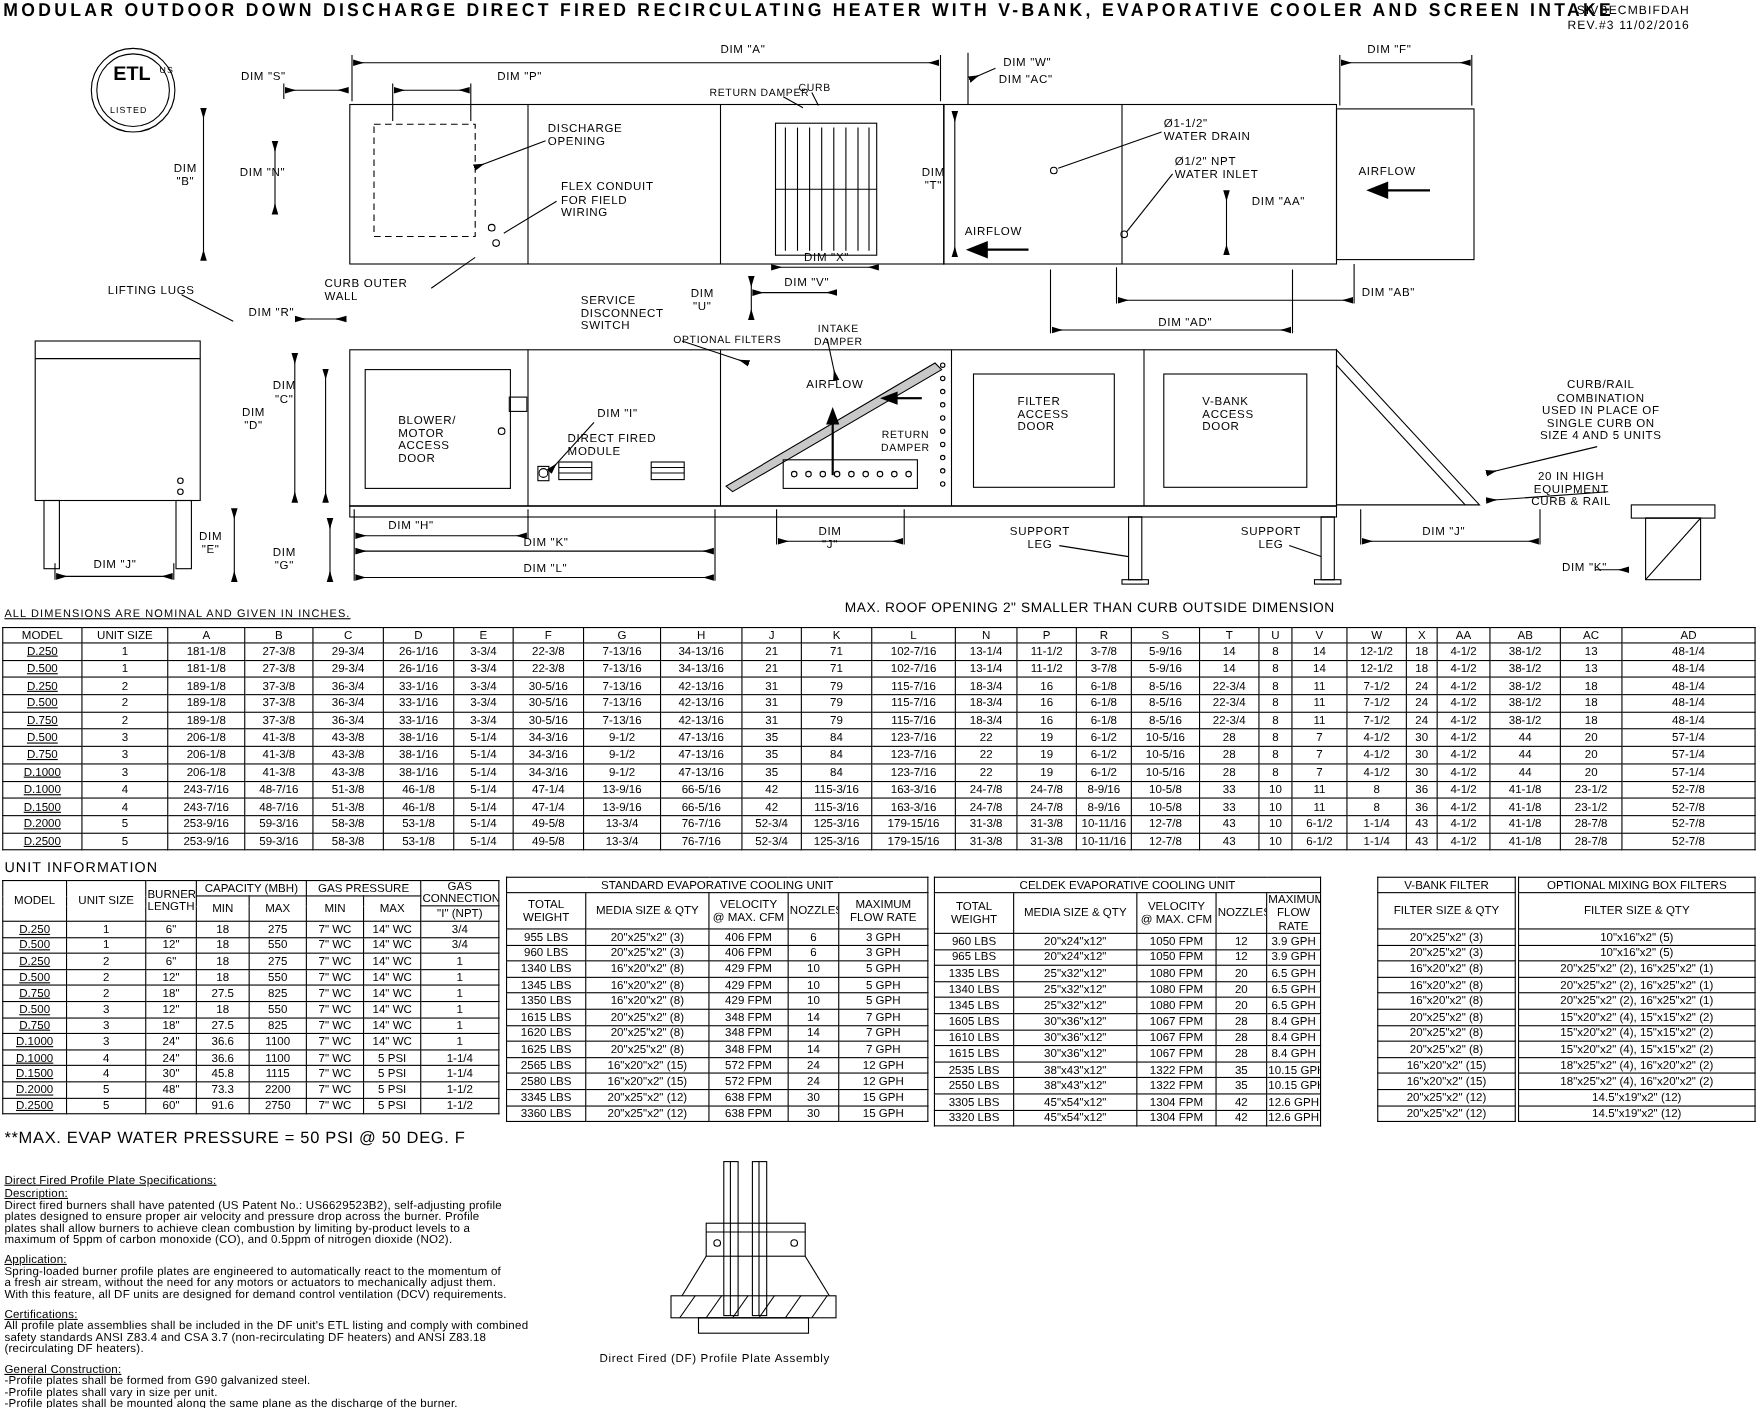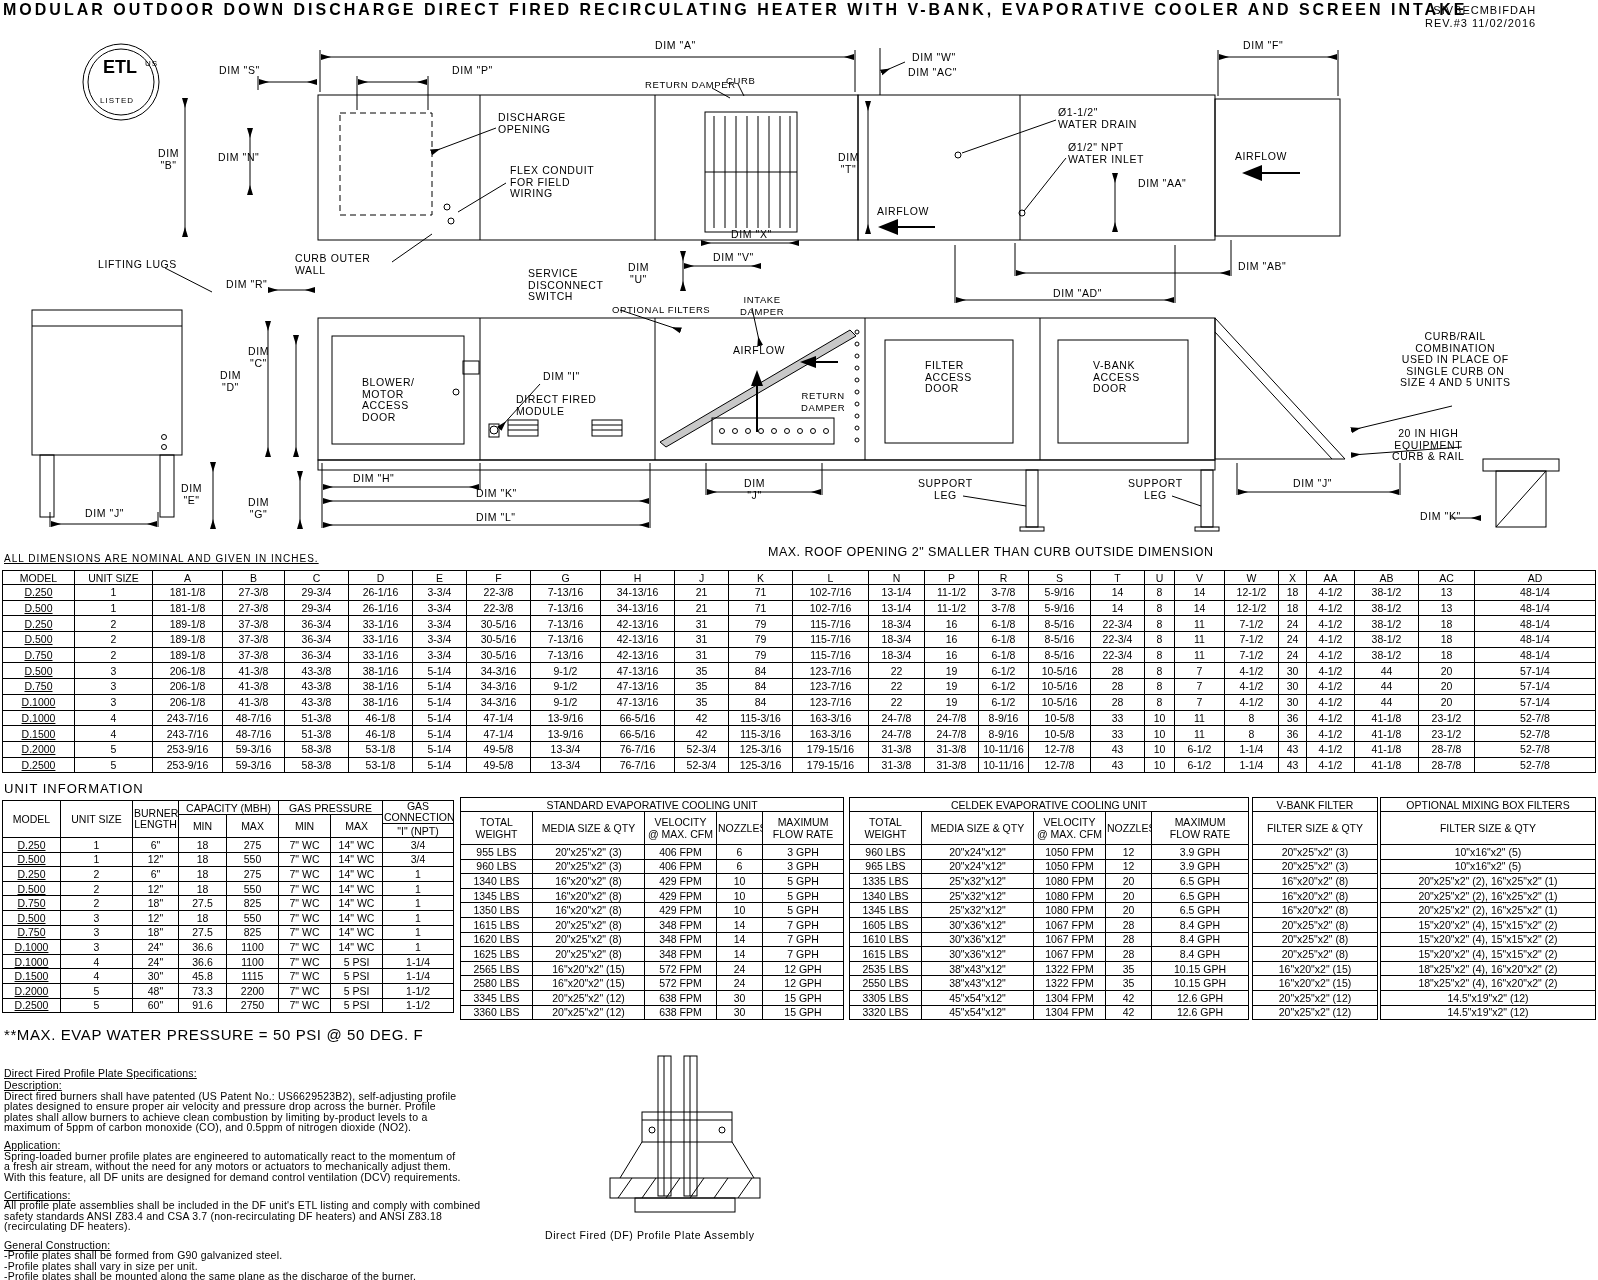--- a/index.html
+++ b/index.html
@@ -281,21 +281,21 @@
   <div class="dl" style="left:516px;top:394px">DIRECT FIRED
 MODULE</div>
   <div class="dl tc" style="left:801px;top:390px;font-size:9.5px">RETURN
 DAMPER</div>
   <div class="dl" style="left:925px;top:360px">FILTER
 ACCESS
 DOOR</div>
   <div class="dl" style="left:1093px;top:360px">V-BANK
 ACCESS
 DOOR</div>
-  <div class="dl tc" style="left:1400px;top:331px">CURB/RAIL
+  <div class="dl tc" style="left:1400px;top:345px">CURB/RAIL
 COMBINATION
 USED IN PLACE OF
 SINGLE CURB ON
 SIZE 4 AND 5 UNITS</div>
   <div class="dl tc" style="left:1392px;top:428px">20 IN HIGH
 EQUIPMENT
 CURB &amp; RAIL</div>
   <div class="dl tc" style="left:918px;top:478px">SUPPORT
 LEG</div>
   <div class="dl tc" style="left:1128px;top:478px">SUPPORT
@@ -977,21 +977,21 @@
       <tr>
         <td>3360 LBS</td>
         <td>20"x25"x2" (12)</td>
         <td>638 FPM</td>
         <td>30</td>
         <td>15 GPH</td>
       </tr>
     </tbody>
 </table>
 
-<table class="abs evtable" style="left:849px;top:797px;width:400px">
+<table class="abs evtable" style="left:849px;top:797px;width:352px">
   <colgroup>
       <col style="width:72px">
       <col style="width:112px">
       <col style="width:72px">
       <col style="width:46px">
       <col>
     </colgroup>
   <thead>
     <tr>
         <th class="tt" colspan="5">CELDEK EVAPORATIVE COOLING UNIT</th>

